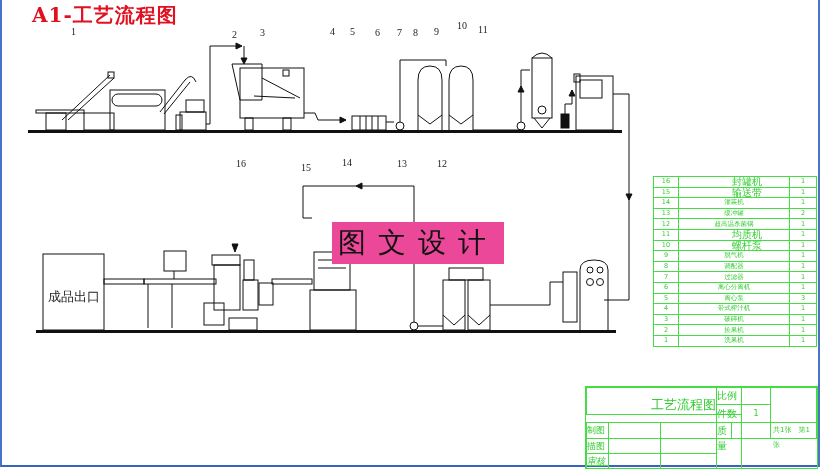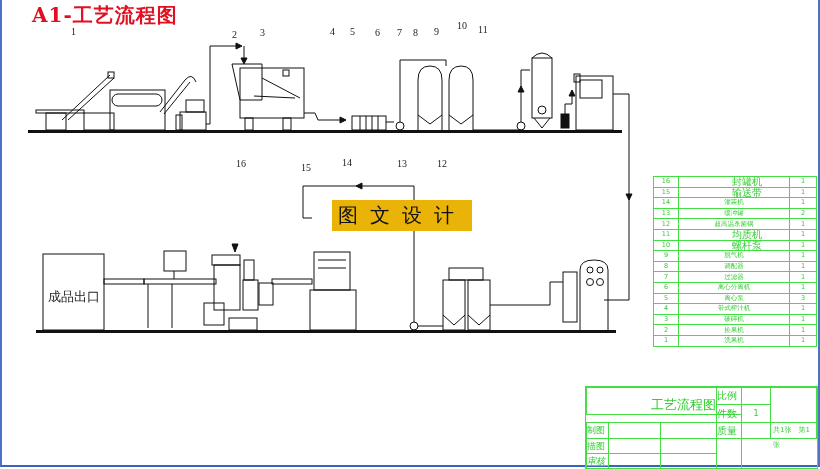--- a/index.html
+++ b/index.html
@@ -4,22 +4,22 @@
 <style>
   html, body { margin:0; padding:0; }
   body { width:820px; height:469px; background:#fff; position:relative; overflow:hidden;
          font-family:"DejaVu Sans", sans-serif; }
   .frame { position:absolute; left:0; top:0; width:816px; height:465px;
            border-left:2px solid #4a72c8; border-right:2px solid #4a72c8; border-bottom:2px solid #3a62c0; }
   .title { position:absolute; left:8px; top:2px; color:#e01020; font-size:20px; font-weight:bold;
            font-family:"DejaVu Serif", serif; letter-spacing:1px;margin-left:24px; }
   .num { position:absolute; font-family:"Liberation Serif", serif; font-size:10px; color:#222; }
   svg.diagram { position:absolute; left:0; top:0; }
-  .watermark { position:absolute; left:332px; top:200px; background:#eab308; padding:2px 6px;
-               font-family:"DejaVu Serif", serif; font-size:20px; color:#111; letter-spacing:12px; }
+  .watermark { position:absolute; left:332px; top:222px; background:#ec4899; padding:2px 6px;
+               font-family:"DejaVu Serif", serif; font-size:28px; color:#111; letter-spacing:12px; }
   .exit-label { position:absolute; left:48px; top:288px; font-size:13px; color:#222; }
   
   table.parts { position:absolute; left:653px; top:176px; border-collapse:collapse; width:164px; }
   table.parts td { border:1px solid #44dd44; color:#33cc33; font-size:6.5px; height:9.6px; padding:0;
                    text-align:center; line-height:9px; }
   table.parts td.c-no { width:24px; }
   table.parts td.c-qty { width:26px; }
   table.parts td.big { font-size:10px;padding-left:26px; }
   table.parts tr.hdr td { font-size:8px; }
   
@@ -279,21 +279,21 @@
 <div class="tb">
   <div style="left:0;top:0;width:131px;height:28px;font-size:13px;line-height:34px;text-align:right;">工艺流程图</div>
   <div style="left:130px;top:0;width:26px;height:28px;font-size:10px;line-height:16px;">比例</div>
   <div style="left:155px;top:0;width:30px;height:18px;"></div>
   <div style="left:130px;top:17px;width:26px;height:19px;font-size:10px;line-height:17px;">件数</div>
   <div style="left:155px;top:17px;width:30px;height:19px;line-height:17px;text-align:center;">1</div>
   <div style="left:184px;top:0;width:47px;height:36px;"></div>
   <div style="left:0;top:35px;width:23px;height:17px;font-size:9px;line-height:15px;">制图</div>
   <div style="left:22px;top:35px;width:53px;height:17px;"></div>
   <div style="left:74px;top:35px;width:57px;height:17px;"></div>
-  <div style="left:130px;top:35px;width:26px;height:17px;font-size:10px;line-height:15px;">质量</div>
+  <div style="left:130px;top:35px;width:16px;height:17px;font-size:10px;line-height:15px;">质量</div>
   <div style="left:155px;top:35px;width:30px;height:17px;"></div>
   <div style="left:184px;top:35px;width:47px;height:17px;font-size:7px;line-height:15px;padding-left:2px;">共1张　第1张</div>
   <div style="left:0;top:51px;width:23px;height:28px;font-size:9px;line-height:14px;">描图</div>
   <div style="left:22px;top:51px;width:53px;height:16px;"></div>
   <div style="left:74px;top:51px;width:57px;height:16px;"></div>
   <div style="left:130px;top:51px;width:26px;height:31px;"></div>
   <div style="left:0;top:66px;width:23px;height:19px;font-size:9px;line-height:14px;font-style:italic;">审核</div>
   <div style="left:22px;top:66px;width:53px;height:16px;"></div>
   <div style="left:74px;top:66px;width:57px;height:16px;"></div>
 </div>

